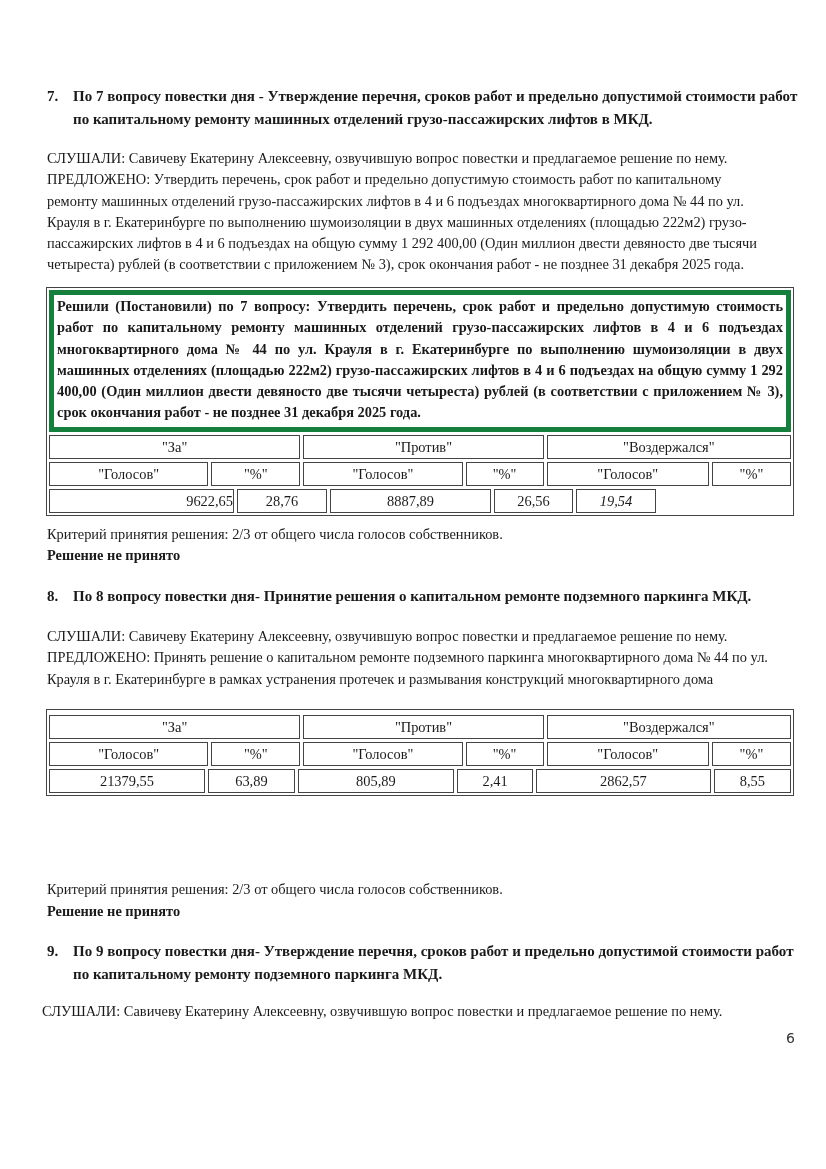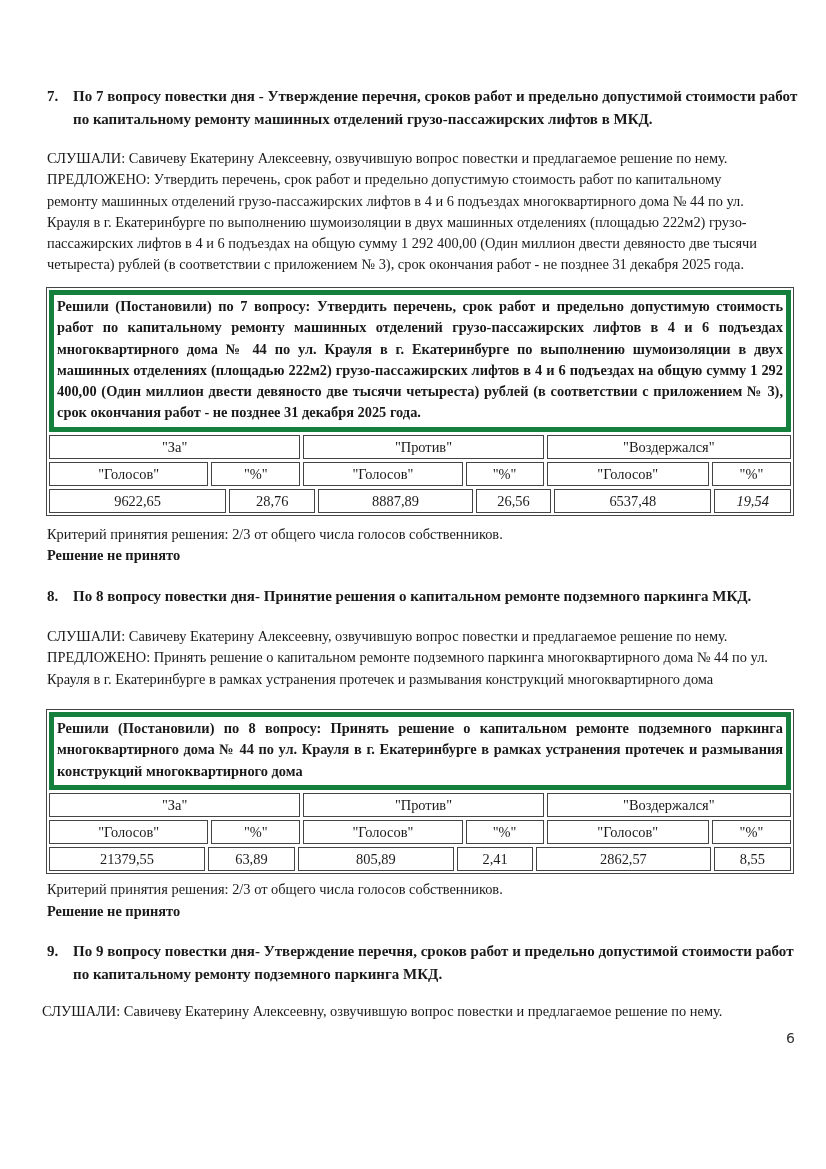--- a/index.html
+++ b/index.html
@@ -72,44 +72,42 @@
     </div>
     <div class="vt-row">
       <div class="vt-cell" style="width:159px;">"Голосов"</div>
       <div class="vt-cell" style="width:88px;">"%"</div>
       <div class="vt-cell" style="width:159px;">"Голосов"</div>
       <div class="vt-cell" style="width:77px;">"%"</div>
       <div class="vt-cell" style="width:162px;">"Голосов"</div>
       <div class="vt-cell" style="width:78px;">"%"</div>
     </div>
     <div class="vt-row">
-      <div class="vt-cell" style="width:183px;">9622,65</div>
+      <div class="vt-cell" style="width:183px;text-align:right;">9622,65</div>
       <div class="vt-cell" style="width:88px;">28,76</div>
       <div class="vt-cell" style="width:159px;">8887,89</div>
       <div class="vt-cell" style="width:77px;">26,56</div>
-      <div class="vt-cell" style="width:162px;">6537,48</div>
       <div class="vt-cell" style="width:78px;font-style:italic;">19,54</div>
     </div>
   </div>
 
   <div class="criteria" style="top:524px;">Критерий принятия решения: 2/3 от общего числа голосов собственников.</div>
   <div class="result" style="top:545px;">Решение не принято</div>
 
   <div class="q-heading" style="top:585px;">
     <span class="num">8.</span><span>По 8 вопросу повестки дня- Принятие решения о капитальном ремонте подземного паркинга МКД.</span>
   </div>
 
   <div class="para" style="top:626px;">
     <div>СЛУШАЛИ: Савичеву Екатерину Алексеевну, озвучившую вопрос повестки и предлагаемое решение по нему.</div>
     <div>ПРЕДЛОЖЕНО: Принять решение о капитальном ремонте подземного паркинга многоквартирного дома № 44 по ул.</div>
     <div>Крауля в г. Екатеринбурге в рамках устранения протечек и размывания конструкций многоквартирного дома</div>
   </div>
 
   <div class="decision" style="top:709px;">
-    <div class="decision-text">Решили (Постановили) по 8 вопросу: Принять решение о капитальном ремонте подземного паркинга многоквартирного дома № 44 по ул. Крауля в г. Екатеринбурге в рамках устранения протечек и размывания конструкций многоквартирного дома</div>
     <div class="vt-row">
       <div class="vt-cell" style="width:250px;">"За"</div>
       <div class="vt-cell" style="width:239px;">"Против"</div>
       <div class="vt-cell" style="width:243px;">"Воздержался"</div>
     </div>
     <div class="vt-row">
       <div class="vt-cell" style="width:159px;">"Голосов"</div>
       <div class="vt-cell" style="width:88px;">"%"</div>
       <div class="vt-cell" style="width:159px;">"Голосов"</div>
       <div class="vt-cell" style="width:77px;">"%"</div>

